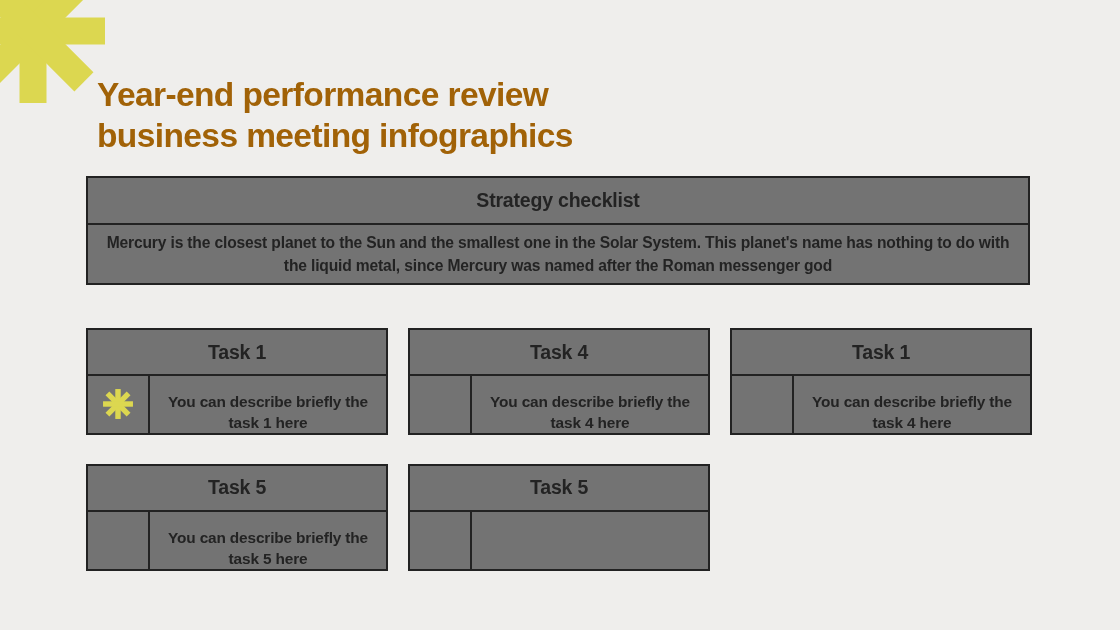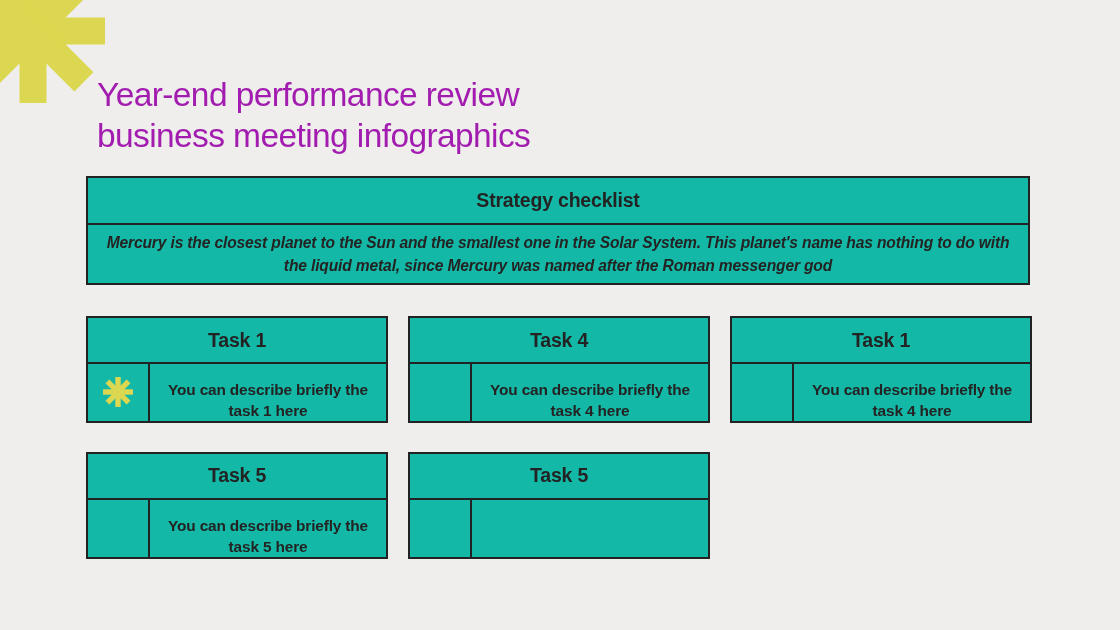--- a/index.html
+++ b/index.html
@@ -38,36 +38,36 @@
 
   
   #title-block {
     position: absolute;
     left: 97px;
     top: 74px;
     width: 860px;
   }
   .title-line {
     font-size: 33.5px;
-    font-weight: normal;
+    font-weight: bold;
     letter-spacing: -0.6px;
     line-height: 41px;
-    color: #a21caf;
+    color: #a16207;
     white-space: nowrap;
   }
 
   
   #checklist {
     position: absolute;
     left: 86px;
     top: 176px;
     width: 944px;
   }
   .box {
-    background: #14b8a6;
+    background: #737373;
     border: 2.2px solid #222222;
     box-sizing: border-box;
   }
   #checklist-header {
     height: 49px;
     display: flex;
     align-items: center;
     justify-content: center;
   }
   #checklist-title {
@@ -76,35 +76,34 @@
     letter-spacing: -0.2px;
   }
   #checklist-body {
     margin-top: -2.2px;
     min-height: 58px;
     display: flex;
     align-items: center;
     justify-content: center;
     padding: 6px 12px;
     box-sizing: border-box;
-    font-style: italic;
   }
   #checklist-text {
     font-size: 15.6px;
     font-weight: bold;
     line-height: 23px;
     text-align: center;
     letter-spacing: -0.15px;
   }
 
   
   #task-grid {
     position: absolute;
     left: 86px;
-    top: 316px;
+    top: 328px;
     width: 944px;
     display: grid;
     grid-template-columns: 302px 302px 302px;
     grid-template-rows: auto auto;
     column-gap: 20px;
     row-gap: 29px;
   }
   .task-card {
     width: 302px;
   }

